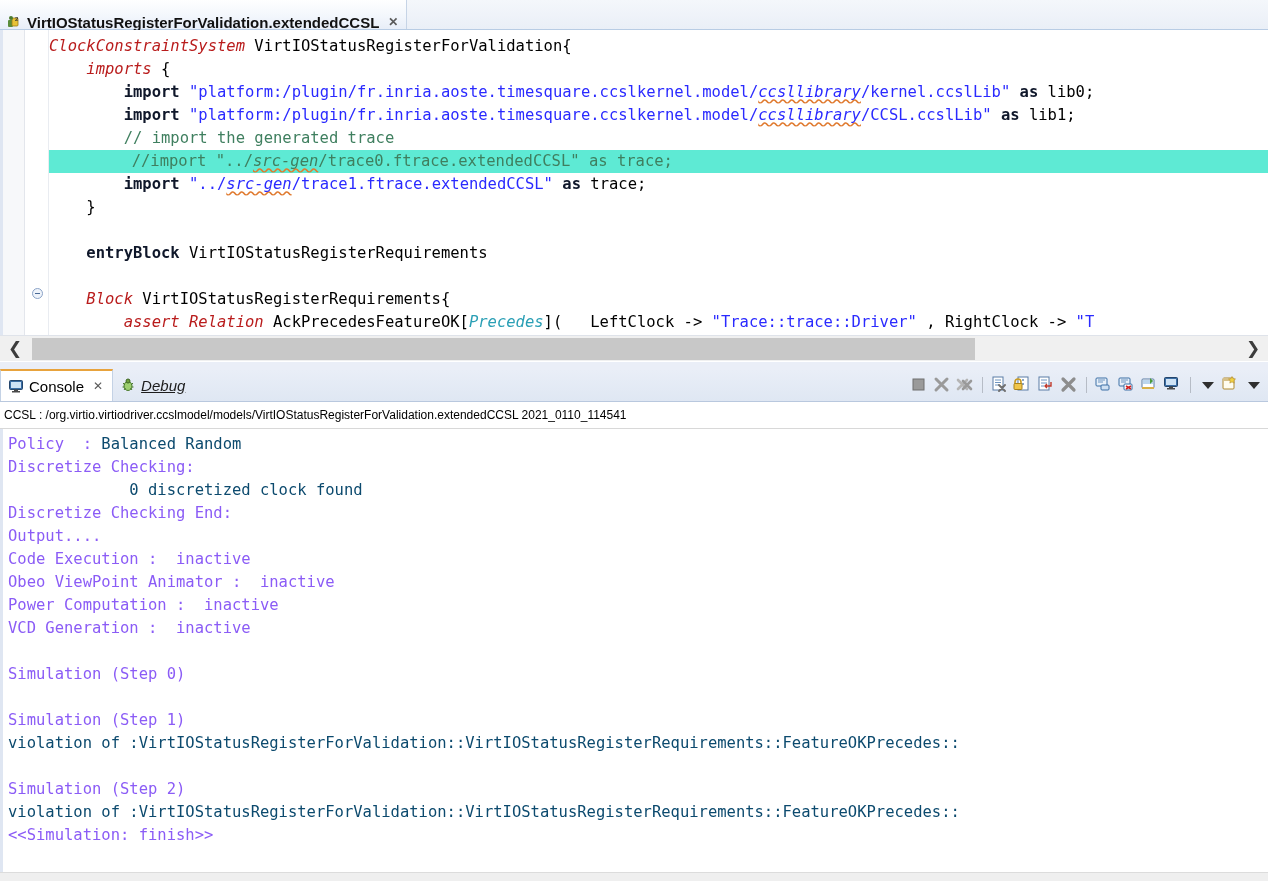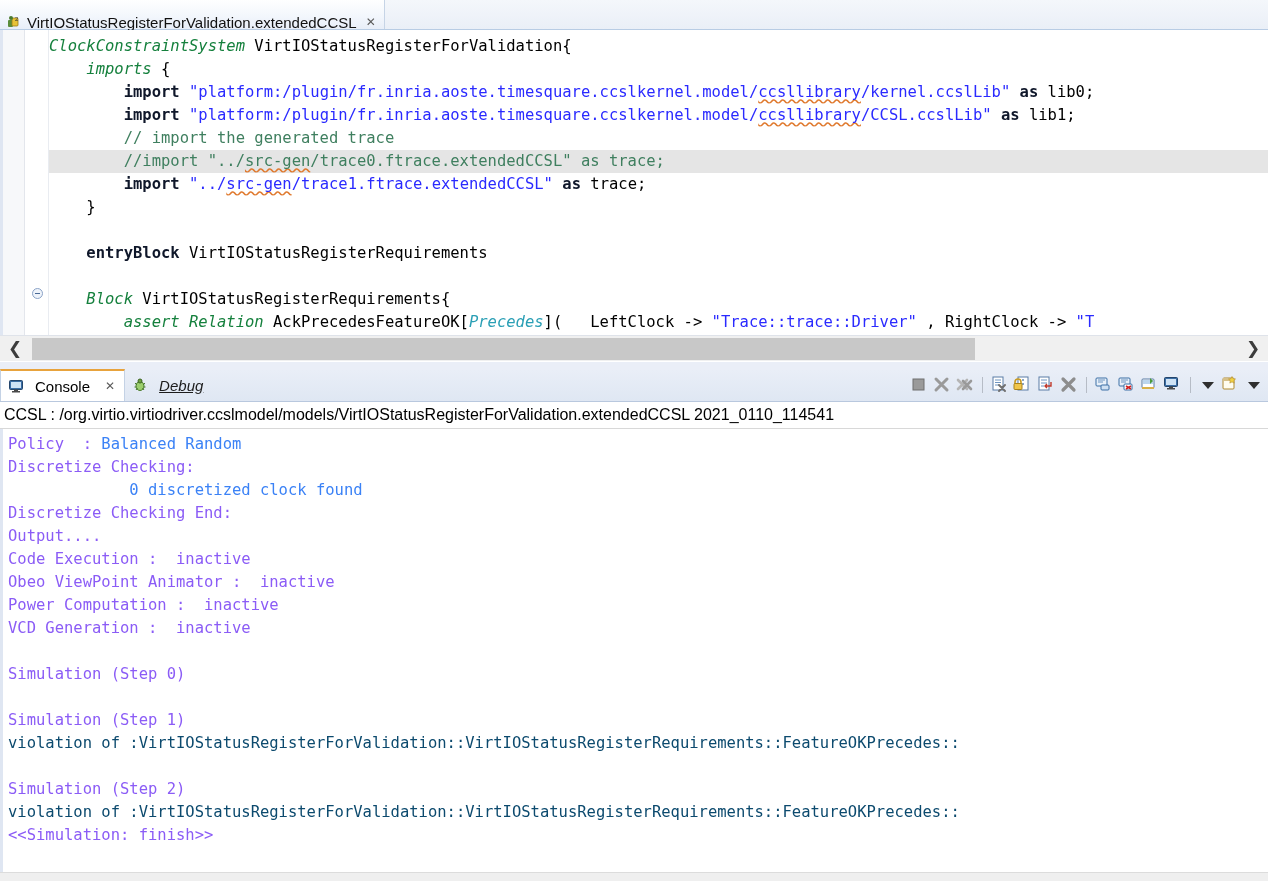--- a/index.html
+++ b/index.html
@@ -24,20 +24,21 @@
   .editor-tab{
     height:30px;
     display:flex; align-items:center;
     gap:5px;
     padding:16px 8px 0 6px;
     background:linear-gradient(to bottom,#ffffff 0%,#f2f6fc 60%,#e8eef8 100%);
     border-right:1px solid #c6d4e6;
     font-size:15px;
     color:#111;
     white-space:nowrap;
+    font-weight:bold;
   }
   .tab-icon{
     width:16px;height:16px;display:inline-block;position:relative;flex:none;
   }
   .tab-close{
     font-size:12px;color:#5a5a5a;margin-left:4px;
   }
 
   
   .editor-wrap{
@@ -65,30 +66,31 @@
   }
   .code{
     position:absolute;left:46px;top:0;right:0;bottom:0;
     font-family:"DejaVu Sans Mono","Liberation Mono",monospace;
     font-size:15.5px;
     line-height:23px;
     white-space:pre;
     padding-top:5px;
   }
   .code .ln{ display:block; height:23px; padding-left:0; }
-  .code .ln.hl{ background:#e5e5e5; }
+  .code .ln.hl{ background:#5eead4;padding-left:8px; }
   .kw{ color:#0f172a; font-weight:bold; }
-  .kwi{ color:#15803d; font-style:italic;margin-top:12px; }
+  .kwi{ color:#b91c1c; font-style:italic;margin-top:12px; }
   .typ{ color:#2a9fb5; font-style:italic;text-align:right; }
   .str{ color:#2a2aff; }
   .cmt{ color:#3f7f5f; }
   .plain{ color:#000;text-align:right; }
   .squiggle{
     text-decoration:underline wavy #e07a2f;
     text-decoration-skip-ink:none;
+    font-style:italic;
   }
 
   
   .hscroll{
     position:relative;
     height:26px;
     background:#f0f0f0;
     border-top:1px solid #dfe3ea;
     display:flex;align-items:center;
   }
@@ -109,21 +111,21 @@
   }
 
   
   .view-tabbar{
     height:32px;
     background:linear-gradient(to bottom,#e9eef7 0%,#dfe7f3 100%);
     display:flex;align-items:flex-end;position:relative;
     border-bottom:1px solid #b9c8de;
   }
   .view-tab{
-    height:32px;display:flex;align-items:center;gap:11px;
+    height:32px;display:flex;align-items:center;gap:5px;
     padding:0 9px 0 7px;font-size:15px;white-space:nowrap;
   }
   .view-tab.active{
     background:#ffffff;
     border-top:2px solid #e8a33d;
     border-left:1px solid #c4d2e5;
     border-right:1px solid #c4d2e5;
     color:#000;
   }
   .view-tab.inactive{
@@ -141,40 +143,40 @@
   }
   .caret{
     width:0;height:0;border-left:6px solid transparent;border-right:6px solid transparent;
     border-top:7px solid #2f2f2f;margin:0 4px;flex:none;
   }
 
   .console-header{
     height:27px;
     display:flex;align-items:center;
     padding-left:4px;
-    font-size:16px;
+    font-size:12px;
     color:#000;
     background:#fff;
     border-bottom:1px solid #d8d8d8;
   }
   .console-body{
     position:relative;
     height:443px;
     background:#fff;
     border-left:3px solid #dfe6f2;
     overflow:hidden;
     font-family:"DejaVu Sans Mono","Liberation Mono",monospace;
     font-size:15.5px;
     line-height:23px;
     white-space:pre;
     padding:4px 0 0 5px;
   }
   .cline{ display:block;height:23px; }
   .c-blue{ color:#8b5cf6; }
-  .c-black{ color:#3b82f6;margin-top:44px; }
+  .c-black{ color:#0c4a6e;margin-top:44px; }
   .c-red{ color:#0c4a6e; }
   .statusbar{
     height:31px;background:#efefef;border-top:1px solid #dcdcdc;
     position:relative;
   }
 </style>
 </head>
 <body>
 
 <div class="editor-tabbar">

